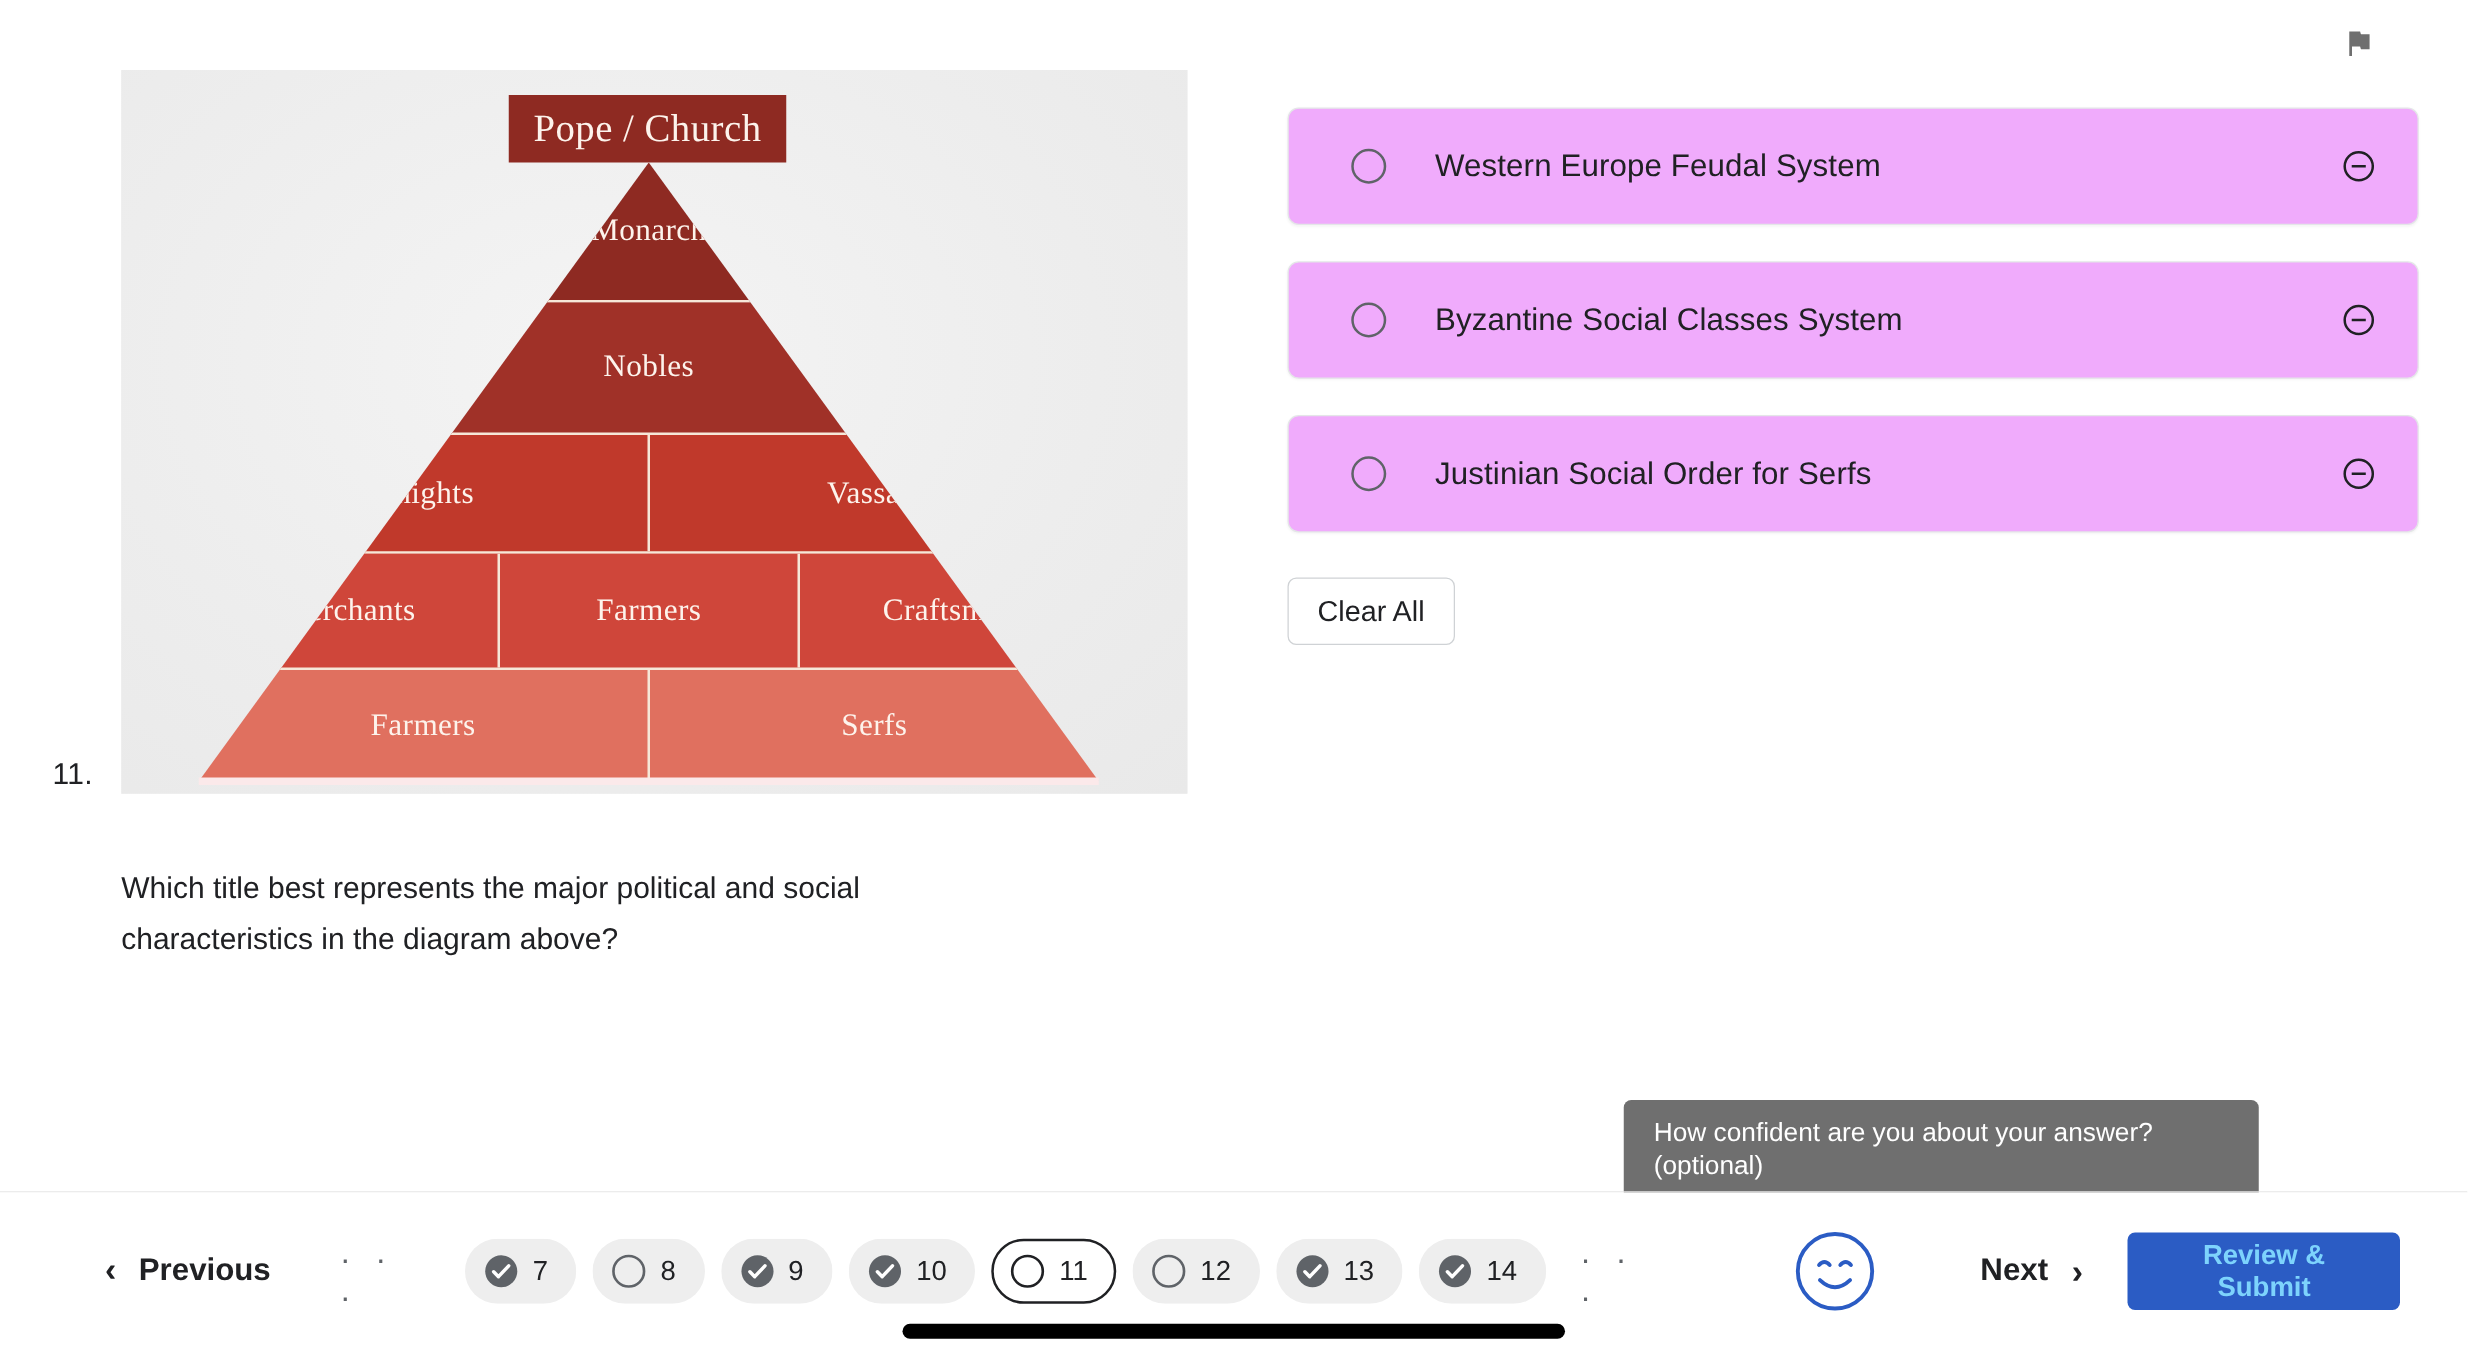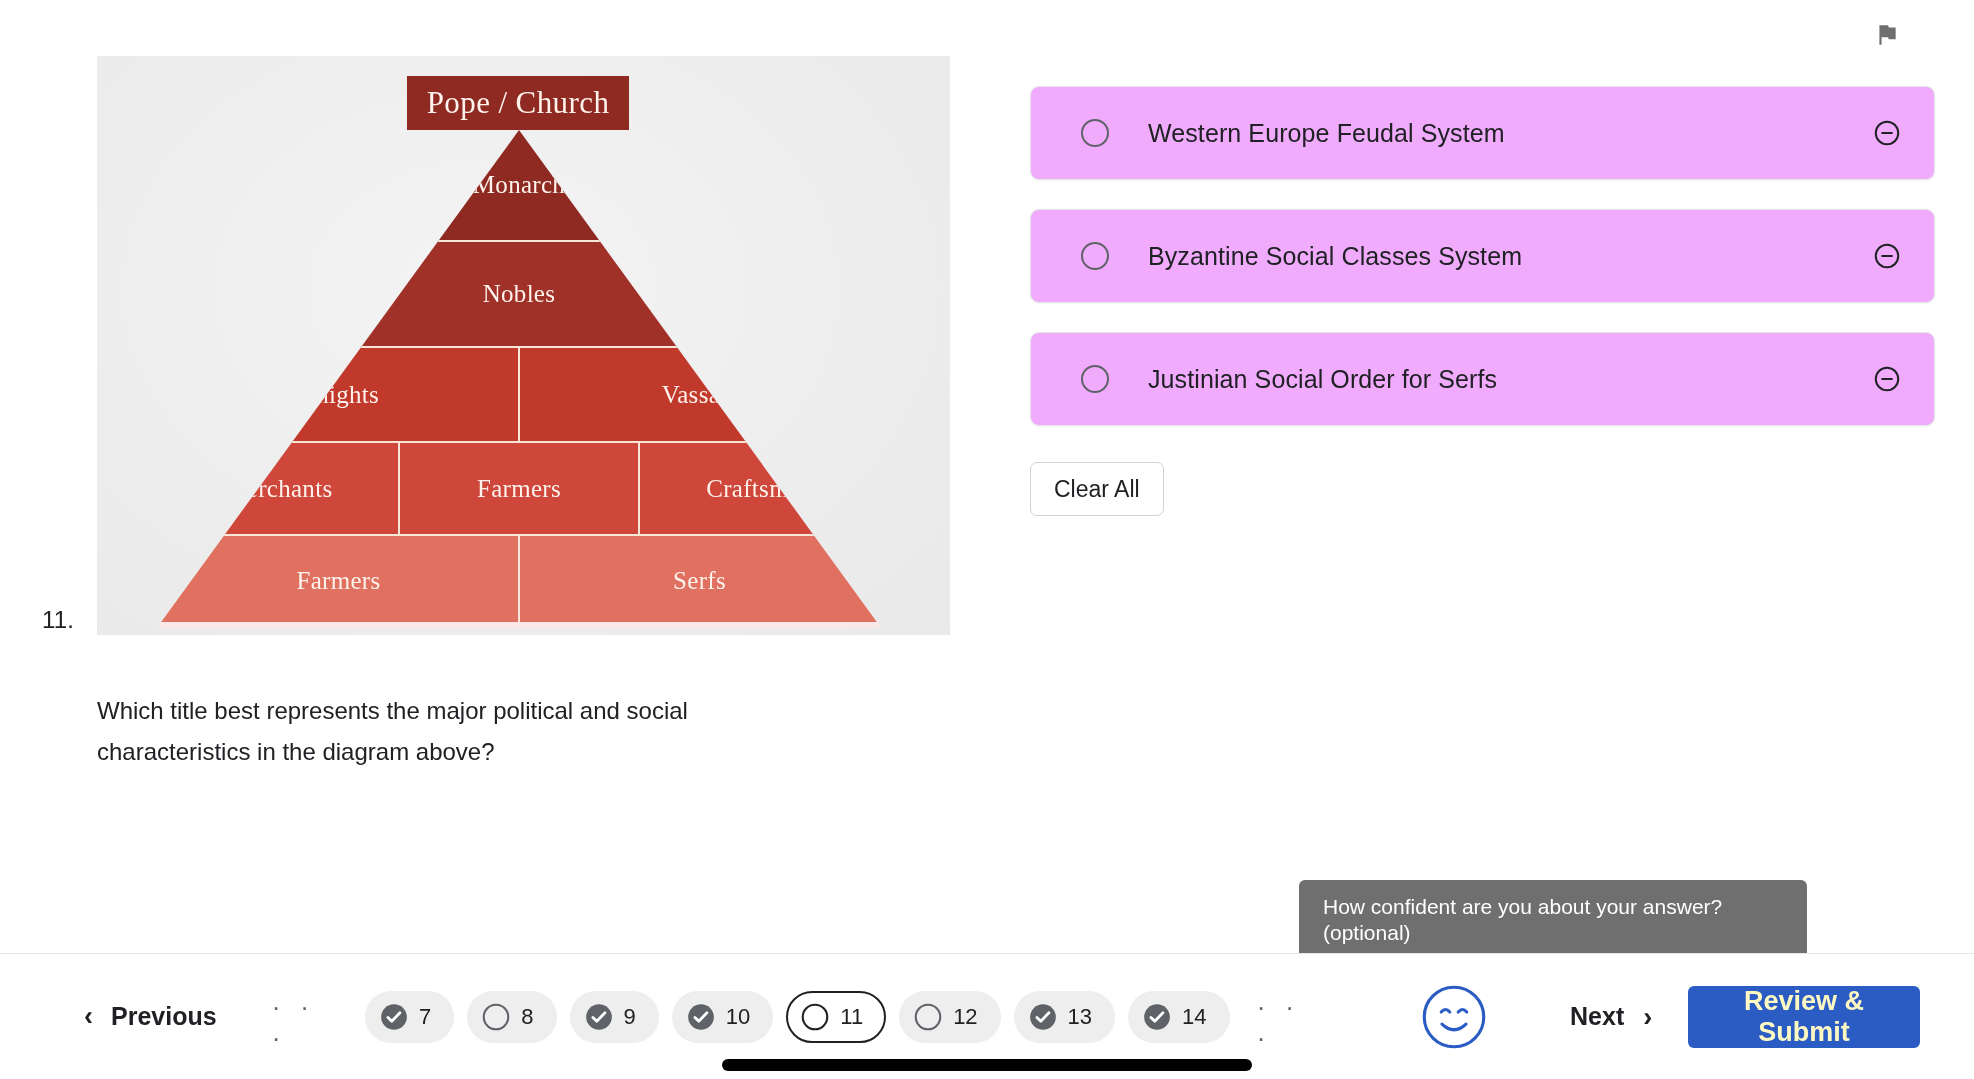--- a/index.html
+++ b/index.html
@@ -317,23 +317,23 @@
   }
 
   .submit-btn {
     margin-left: 36px;
     margin-right: 54px;
     height: 62px;
     padding: 0 29px;
     background: #2b5cc4;
     border: none;
     border-radius: 6px;
-    color: #fef9c3;
+    color: #7dd3fc;
     font-family: "Liberation Sans", sans-serif;
-    font-size: 27px;
+    font-size: 22px;
     font-weight: bold;
     cursor: pointer;
   }
 
   .home-indicator {
     position: absolute;
     left: 50%;
     transform: translateX(-50%);
     bottom: 8px;
     width: 530px;

